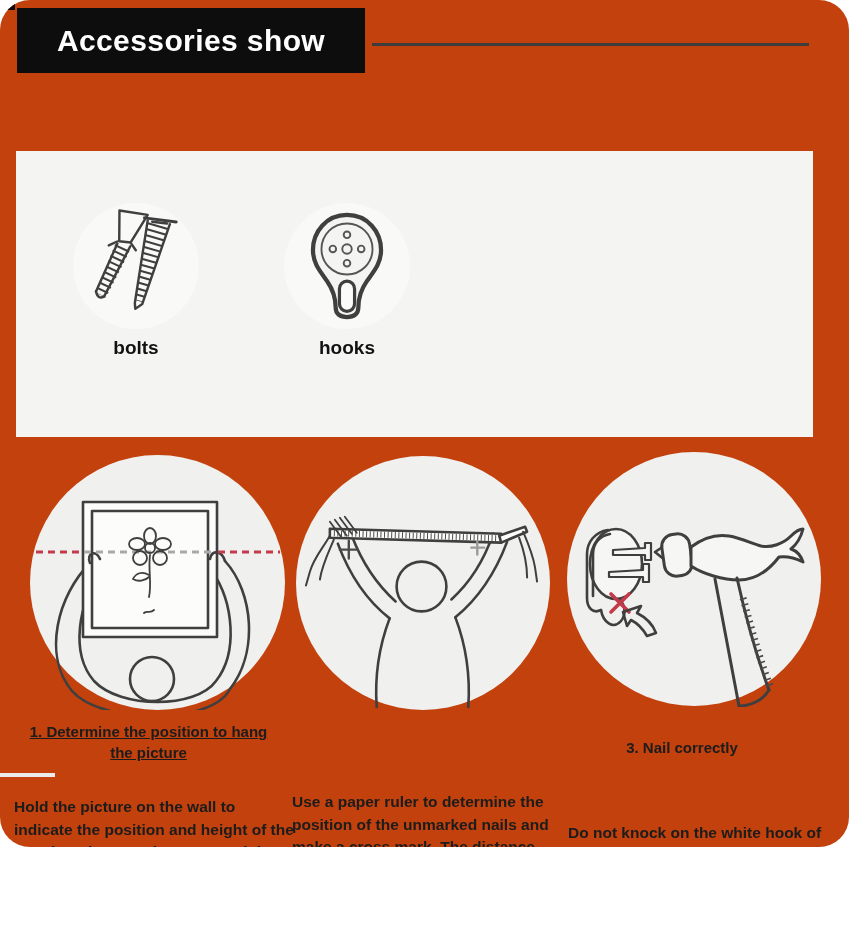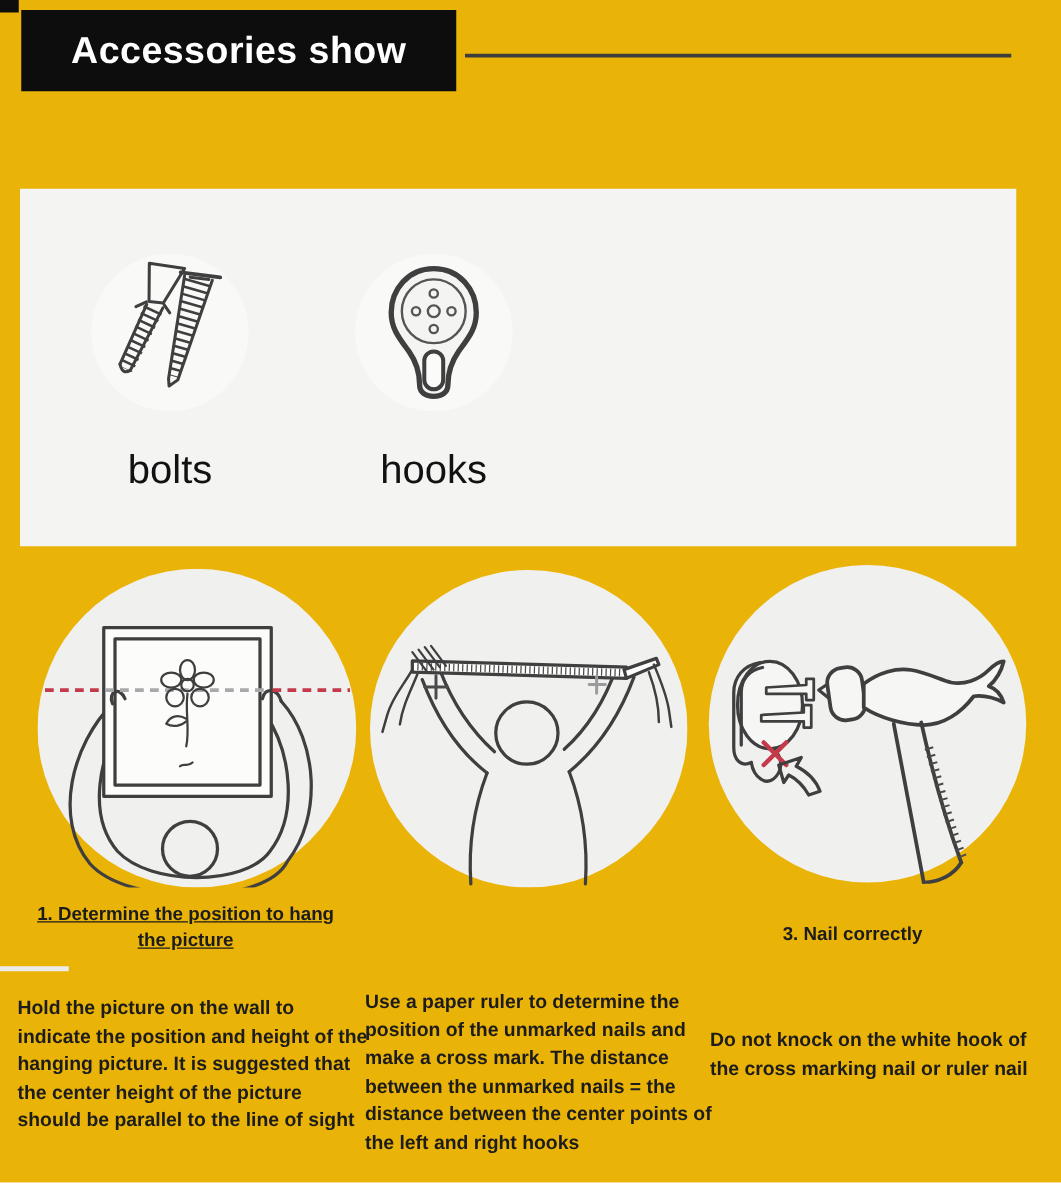--- a/index.html
+++ b/index.html
@@ -13,23 +13,24 @@
     --rule-color:#3d3d3d;
   }
   *{margin:0;padding:0;box-sizing:border-box;}
   html,body{background:#ffffff;}
   body{
     font-family:"Liberation Sans","DejaVu Sans",sans-serif;
     color:var(--text-dark);
   }
   .page{
     position:relative;
-    width:849px;height:946px;
-    background:#eab308;
+    width:849px;height:847px;
+    background:#c2410c;
     overflow:hidden;
+    border-radius:30px;
   }
   .corner-mark{
     position:absolute;left:0;top:0;width:15px;height:10px;
     background:var(--header-bg);
   }
   .title-box{
     position:absolute;left:17px;top:8px;width:348px;height:65px;
     background:var(--header-bg);
     display:flex;align-items:center;justify-content:center;
   }
@@ -50,21 +51,21 @@
   }
   .accessory.bolts{left:30px;}
   .accessory.hooks{left:241px;}
   .item-circle{
     width:126px;height:126px;border-radius:50%;
     background:var(--item-circle-bg);
     margin:0 auto;
     display:flex;align-items:center;justify-content:center;
   }
   .accessory-label{
-    margin-top:28px;font-size:32px;font-weight:400;color:#121212;
+    margin-top:8px;font-size:19px;font-weight:700;color:#121212;
   }
   .step-circle{
     position:absolute;border-radius:50%;
   }
   .step-circle svg{display:block;}
   .circle-1{left:30px;top:455px;}
   .circle-2{left:296px;top:456px;}
   .circle-3{left:563px;top:452px;}
   .step-caption{
     position:absolute;text-align:center;

